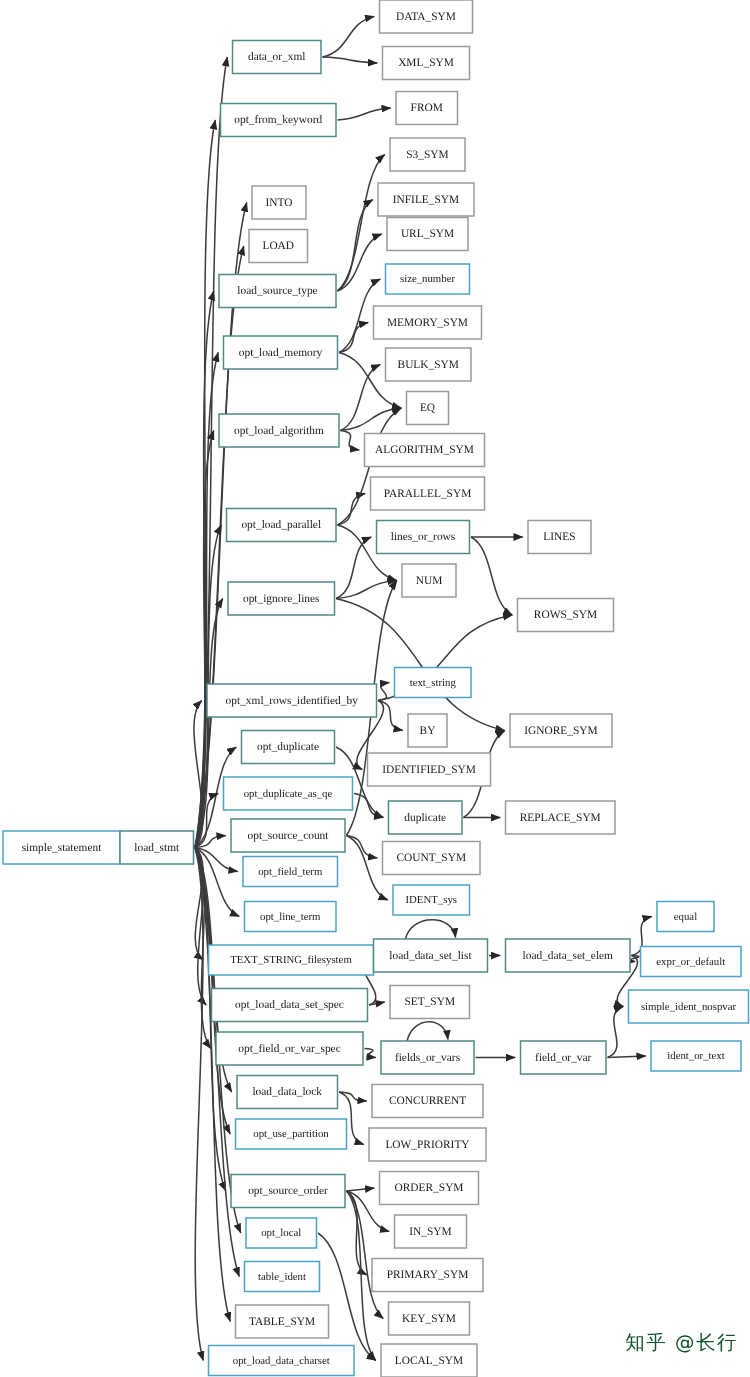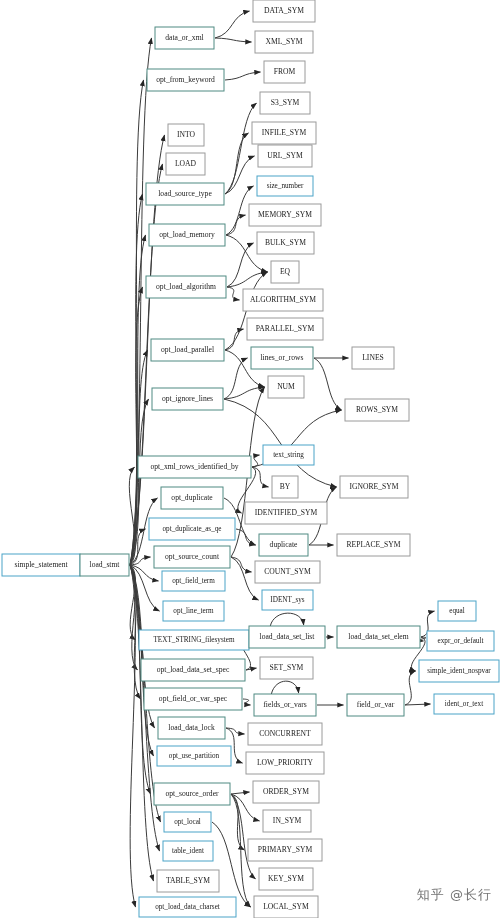--- a/index.html
+++ b/index.html
@@ -14,21 +14,21 @@
   .node-label{
     font-family:"Liberation Serif","DejaVu Serif",serif;
     text-anchor:middle;dominant-baseline:middle;
     fill:#1a1a1a;
   }
   .edge-path{fill:none;stroke:#3b3b3b;stroke-width:1;}
   .edge-head{fill:#262626;stroke:none;}
   #watermark{
     position:absolute;right:8px;bottom:14px;
     font-family:"DejaVu Sans","Liberation Sans",sans-serif;
-    font-size:13px;color:#737373;letter-spacing:1px;
+    font-size:13px;color:#14532d;letter-spacing:1px;
     user-select:none;white-space:nowrap;
   }
 </style>
 </head>
 <body>
 
 <div id="graph-root">
   <svg id="graph-canvas" viewBox="0 0 500 918">
     <defs>
       <marker id="arrow" markerWidth="7" markerHeight="7" refX="6.2" refY="2.6" orient="auto" markerUnits="userSpaceOnUse">

